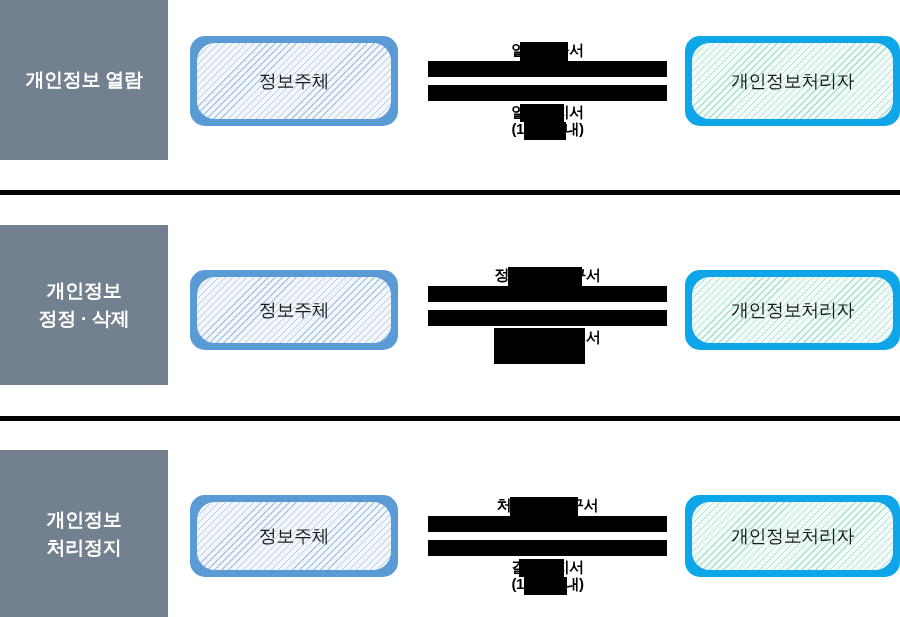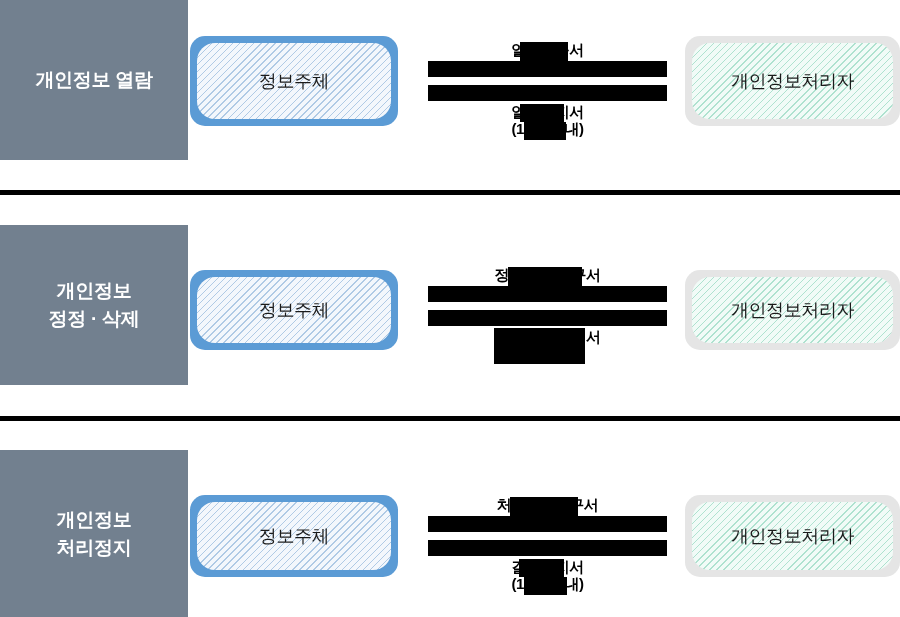--- a/index.html
+++ b/index.html
@@ -19,21 +19,21 @@
   
   .band {
     position: absolute;
     left: 0;
     width: 900px;
   }
 
   .sidebar {
     position: absolute;
     left: 0;
-    width: 188px;
+    width: 168px;
     background: #72808f;
     color: #ffffff;
     display: flex;
     align-items: center;
     justify-content: center;
     text-align: center;
     font-weight: bold;
     font-size: 19px;
     line-height: 1.45;
     letter-spacing: -0.3px;
@@ -85,21 +85,21 @@
         135deg,
         rgba(120,165,210,0.55) 0px,
         rgba(120,165,210,0.55) 1px,
         rgba(255,255,255,0) 1px,
         rgba(255,255,255,0) 5px
       ),
       #f3f7fc;
   }
 
   .actor-handler {
-    background: #e5e5e5;
+    background: #0ea5e9;
   }
   .actor-handler .inner {
     background:
       repeating-linear-gradient(
         135deg,
         rgba(120,205,175,0.55) 0px,
         rgba(120,205,175,0.55) 1px,
         rgba(255,255,255,0) 1px,
         rgba(255,255,255,0) 5px
       ),

